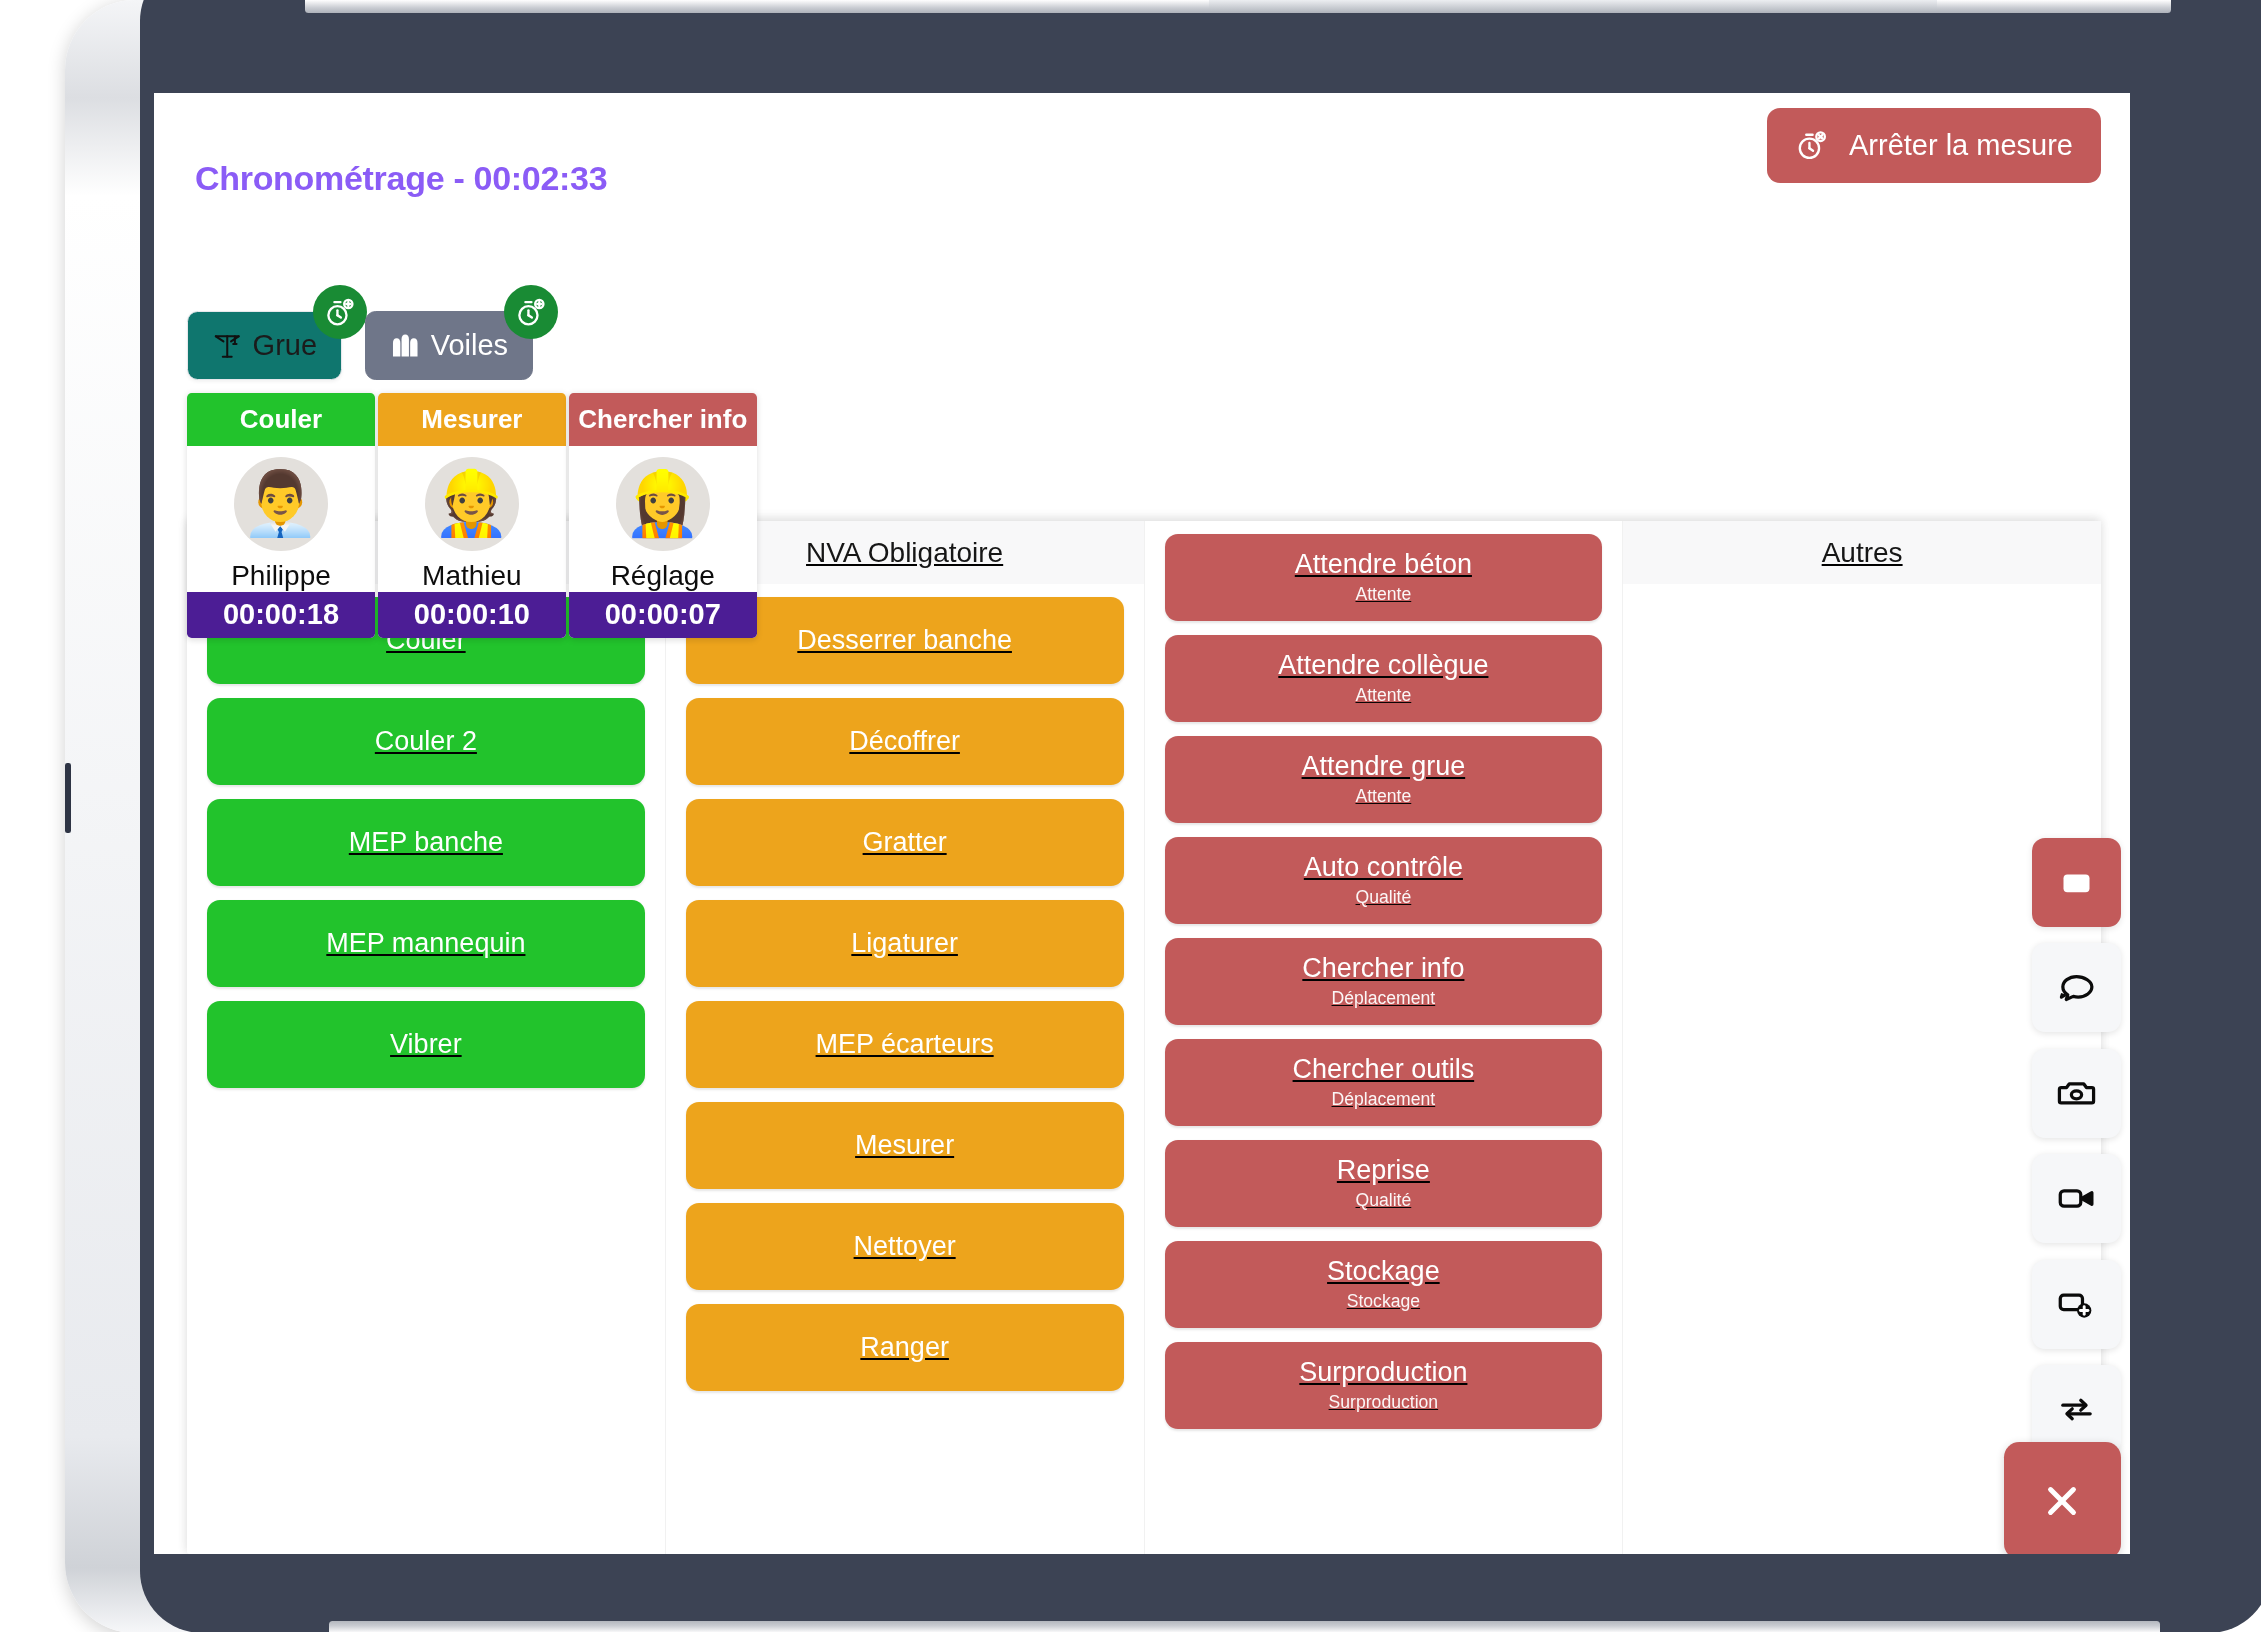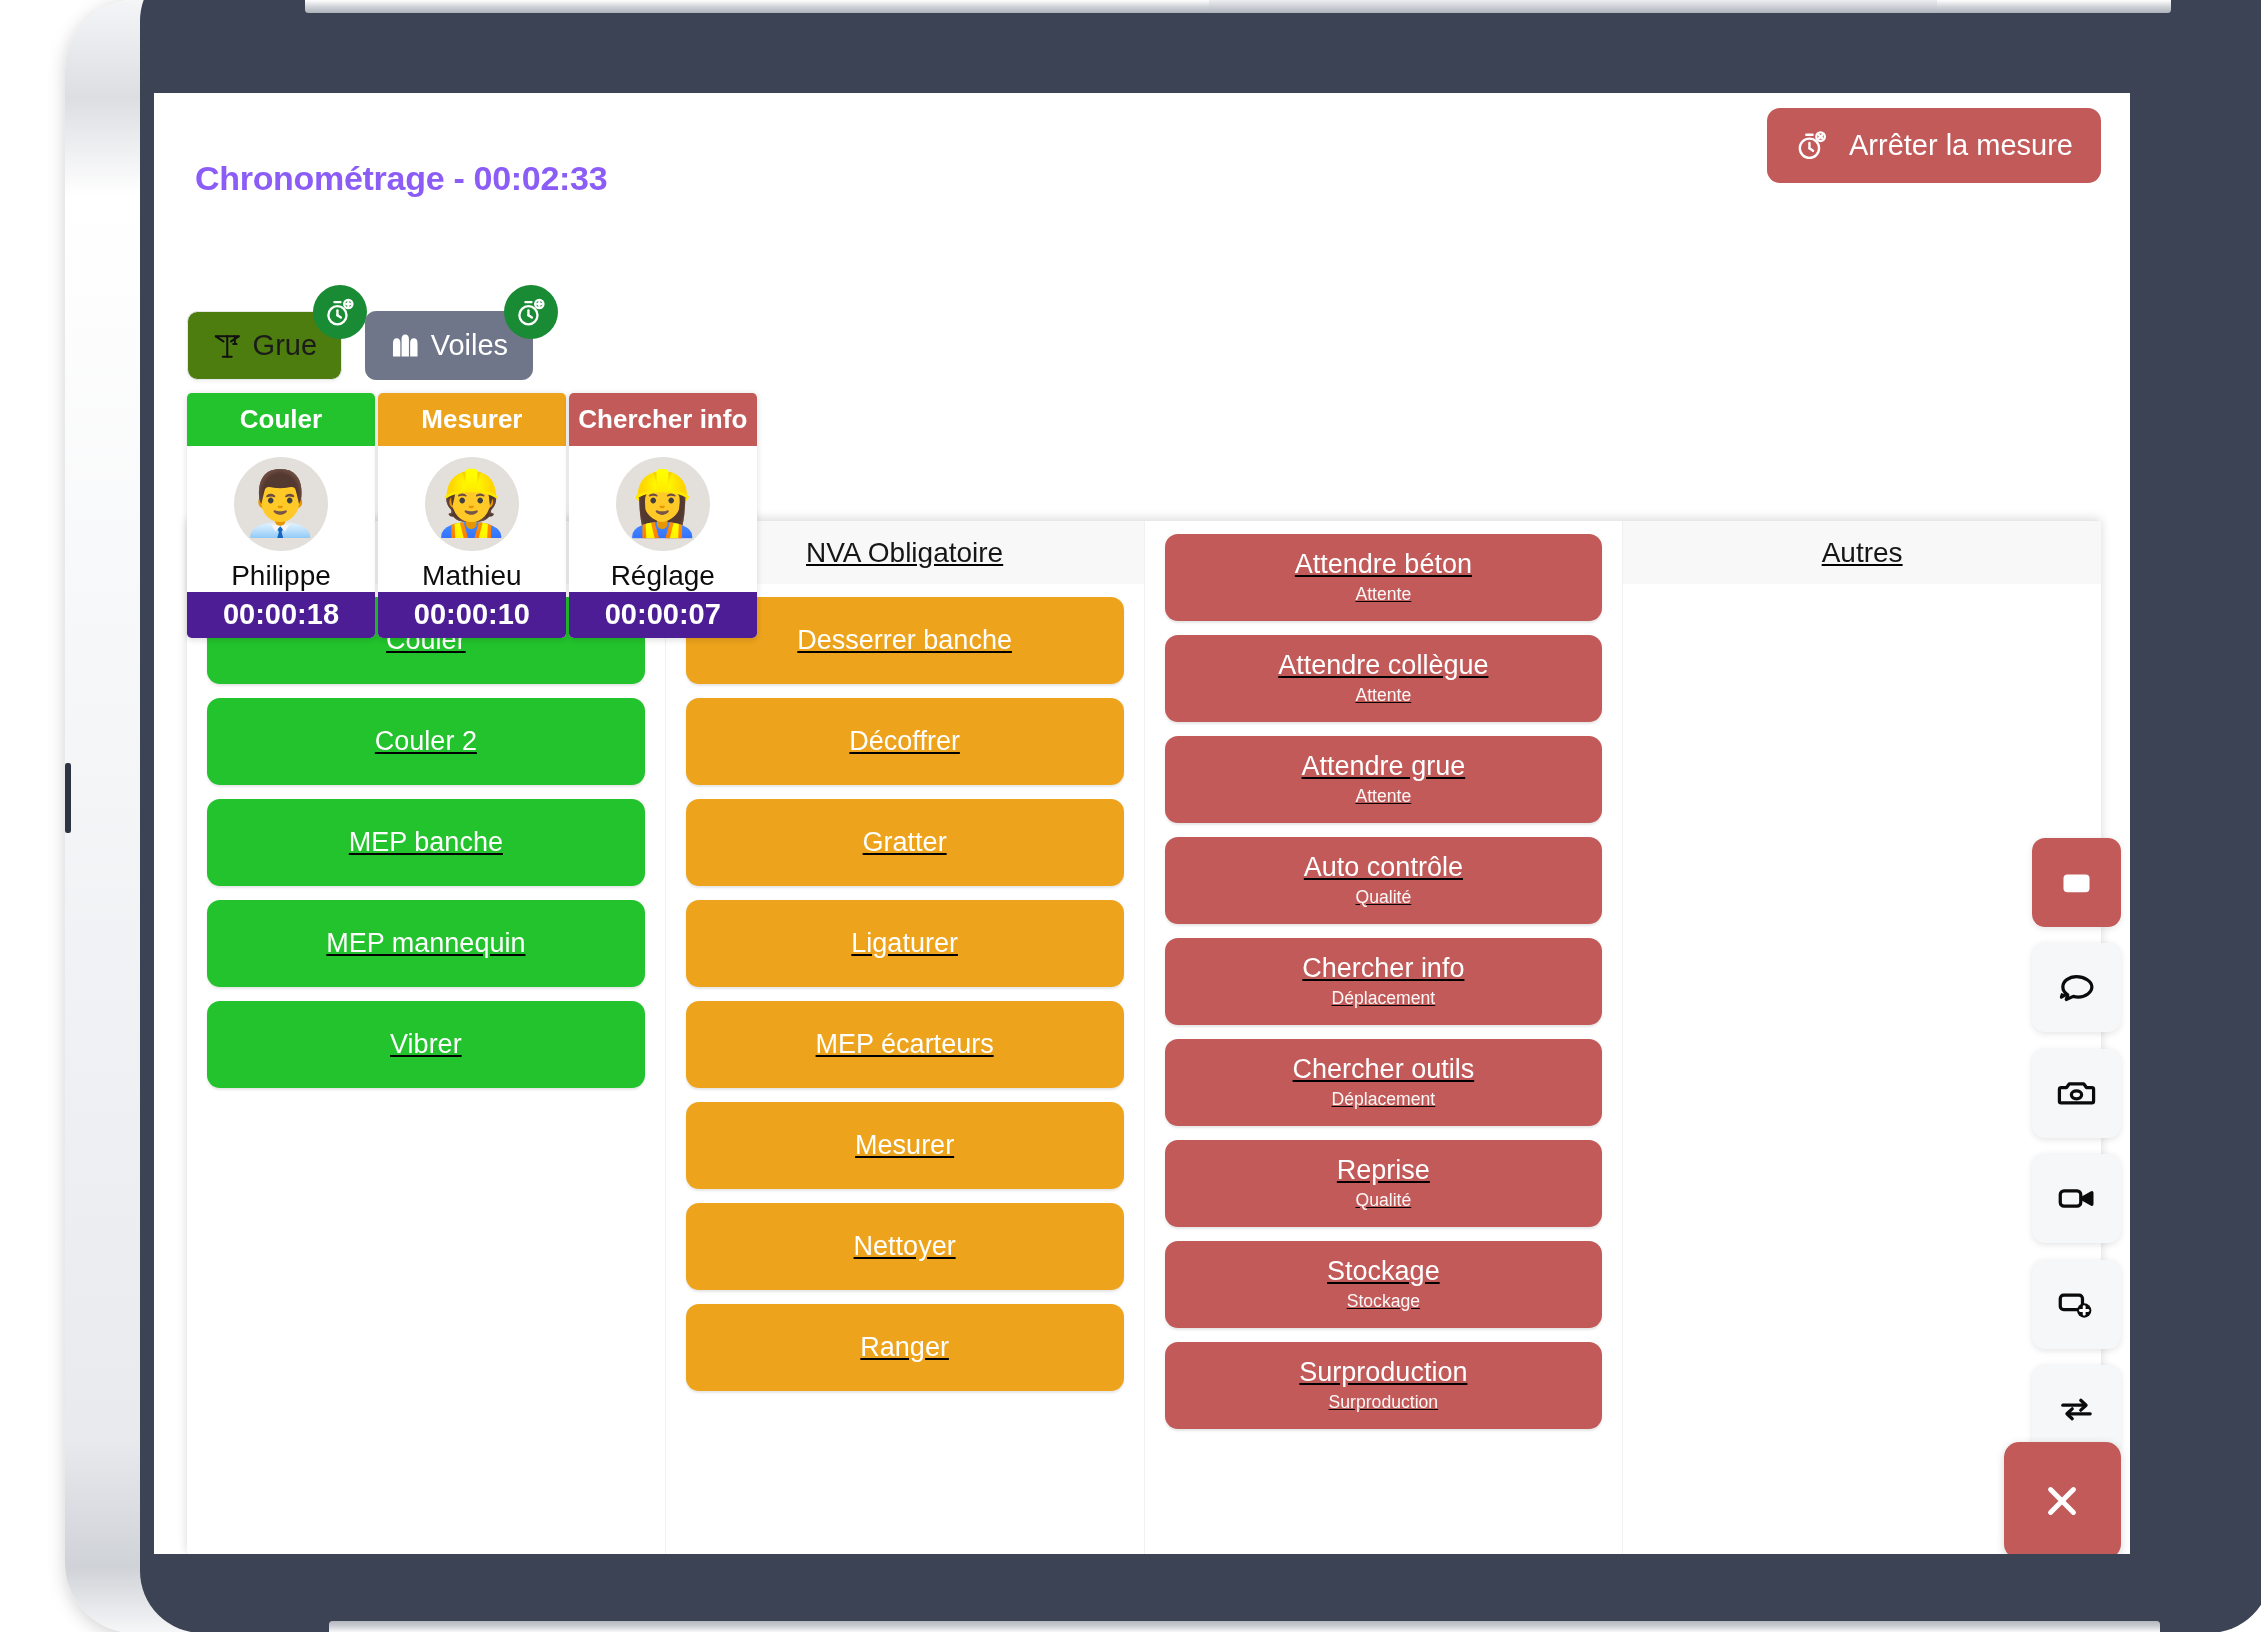--- a/index.html
+++ b/index.html
@@ -135,21 +135,21 @@
     padding: 0 23.5px;
     border-radius: 10.6px;
     display: flex;
     align-items: center;
     justify-content: center;
     gap: 10.6px;
     font-size: 29px;
     cursor: pointer;
   }
   .zone-tab.inactive {
-    background: #4d7c0f;
+    background: #0f766e;
     border: 1.2px solid #e6e8ec;
     color: #1b1b1b;
     box-shadow: 0 1.2px 3.5px rgba(0,0,0,0.05);
   }
   .zone-tab.active {
     background: #6f7689;
     border: 1.2px solid #6f7689;
     color: #ffffff;
   }
   .zone-tab .tab-label { white-space: nowrap; }

